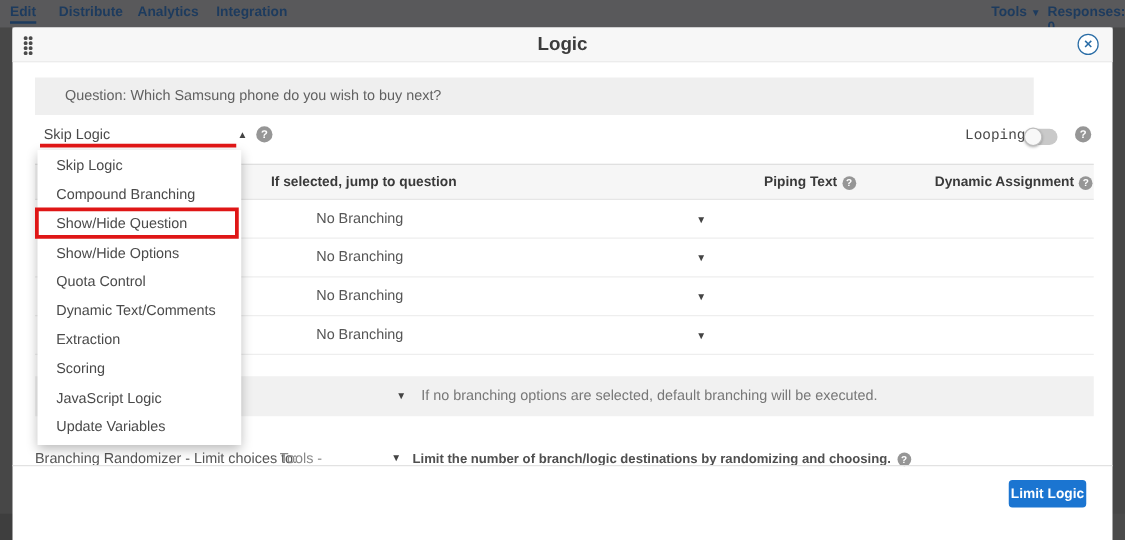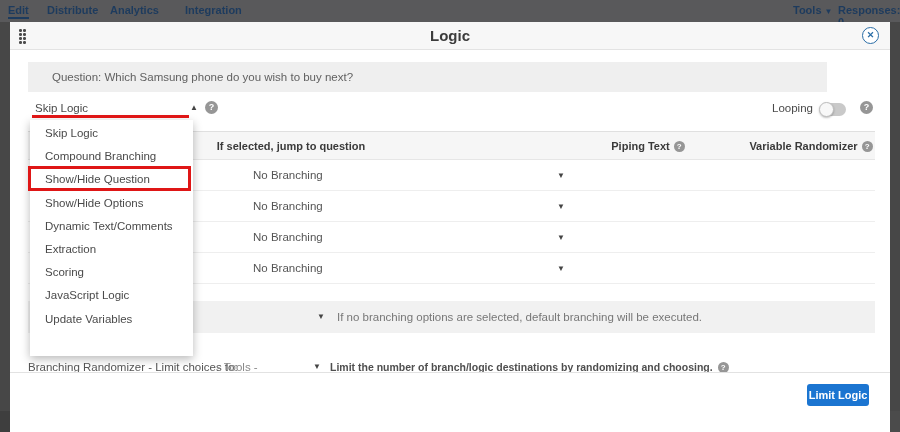--- a/index.html
+++ b/index.html
@@ -30,21 +30,21 @@
   .question-bar { position:absolute; left:18px; top:40px; width:799px; height:30px; background:#efefef; line-height:30px; padding-left:24px; font-size:11.5px; color:#616161; }
 
   .logic-select { position:absolute; left:22px; top:78px; width:168px; height:16px; line-height:16px; font-size:11.5px; color:#4a4a4a; cursor:pointer; }
   .logic-select .val { margin-left:3px; }
   .caret-up { position:absolute; right:2px; top:0; font-size:8px; color:#444; }
   .caret-dn { font-size:8px; color:#444; }
 
   .help-icon { display:inline-block; width:13px; height:13px; border-radius:50%; background:#969696; color:#fff; font-size:9px; font-weight:bold; text-align:center; line-height:13px; cursor:pointer; }
   .help-sm { width:11px; height:11px; line-height:11px; font-size:8px; }
   .logic-help { position:absolute; left:195px; top:79px; }
-  .looping-label { position:absolute; left:762px; top:80px; font-size:11.5px; color:#4a4a4a; }
+  .looping-label { position:absolute; left:762px; top:80px; font-size:11.5px; color:#4a4a4a;font-family:Liberation Mono, monospace; }
   .toggle { position:absolute; left:810px; top:81px; width:26px; height:13px; background:#c9c9c9; border-radius:7px; cursor:pointer; }
   .toggle-knob { position:absolute; left:-1px; top:-1px; width:15px; height:15px; background:#f8f8f8; border:1px solid #bdbdbd; border-radius:50%; box-shadow:0 1px 2px rgba(0,0,0,.25); }
   .looping-help { position:absolute; left:850px; top:79px; }
 
   .header-band { position:absolute; left:18px; top:109px; width:847px; height:29px; background:#f6f6f6; border-top:1px solid #e0e0e0; border-bottom:1px solid #e6e6e6; font-size:11px; font-weight:bold; color:#3a3a3a; }
   .col { position:absolute; top:0; height:29px; line-height:27px; text-align:center; display:flex; align-items:center; justify-content:center; gap:4px; }
   .col-jump { left:153px; width:220px; }
   .col-piping { left:550px; width:140px; }
   .col-variable { left:693px; width:180px; }
 
@@ -77,21 +77,21 @@
 </style>
 </head>
 <body>
 
 <div class="screen">
 
   <div class="top-nav">
     <span class="nav-item active" style="left:8px">Edit</span>
     <span class="nav-item" style="left:47px">Distribute</span>
     <span class="nav-item" style="left:110px">Analytics</span>
-    <span class="nav-item" style="left:185px">Integration</span>
+    <span class="nav-item" style="left:173px">Integration</span>
     <span class="nav-item" style="left:793px"><span>Tools</span><span class="nav-caret">▼</span></span>
     <span class="nav-item" style="left:838px">Responses: 0</span>
   </div>
 
   <div class="bottom-left-dark"></div>
   <div class="blue-line"></div>
   <div class="bottom-right"></div>
   <div class="bg-checkbox"></div>
   <div class="bg-option-label">Galaxy Note 10+</div>
 
@@ -125,21 +125,21 @@
       </div>
     <span class="help-icon looping-help">?</span>
 
     <div class="header-band">
       <div class="col col-jump">If selected, jump to question</div>
       <div class="col col-piping">
         <span>Piping Text</span>
         <span class="help-icon help-sm">?</span>
       </div>
       <div class="col col-variable">
-        <span>Variable Randomizer</span>
+        <span>Dynamic Assignment</span>
         <span class="help-icon help-sm">?</span>
       </div>
     </div>
 
     <div class="rows">
       <div class="brow">
         <span class="val">No Branching</span>
         <span class="caret-dn">▼</span>
       </div>
       <div class="brow">
@@ -175,20 +175,21 @@
 
     <div class="footer-line"></div>
     <div class="save-btn">Limit Logic</div>
   </div>
 
   <div class="dropdown">
     <div class="dd-item">Skip Logic</div>
     <div class="dd-item">Compound Branching</div>
     <div class="dd-item">Show/Hide Question</div>
     <div class="dd-item">Show/Hide Options</div>
+    <div class="dd-item">Quota Control</div>
     <div class="dd-item">Dynamic Text/Comments</div>
     <div class="dd-item">Extraction</div>
     <div class="dd-item">Scoring</div>
     <div class="dd-item">JavaScript Logic</div>
     <div class="dd-item">Update Variables</div>
   </div>
 
   <div class="red-underline"></div>
   <div class="red-box"></div>
 

